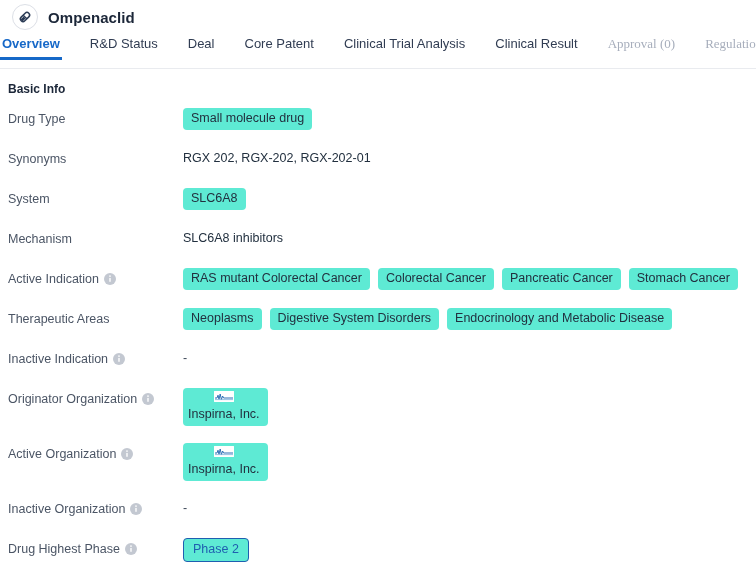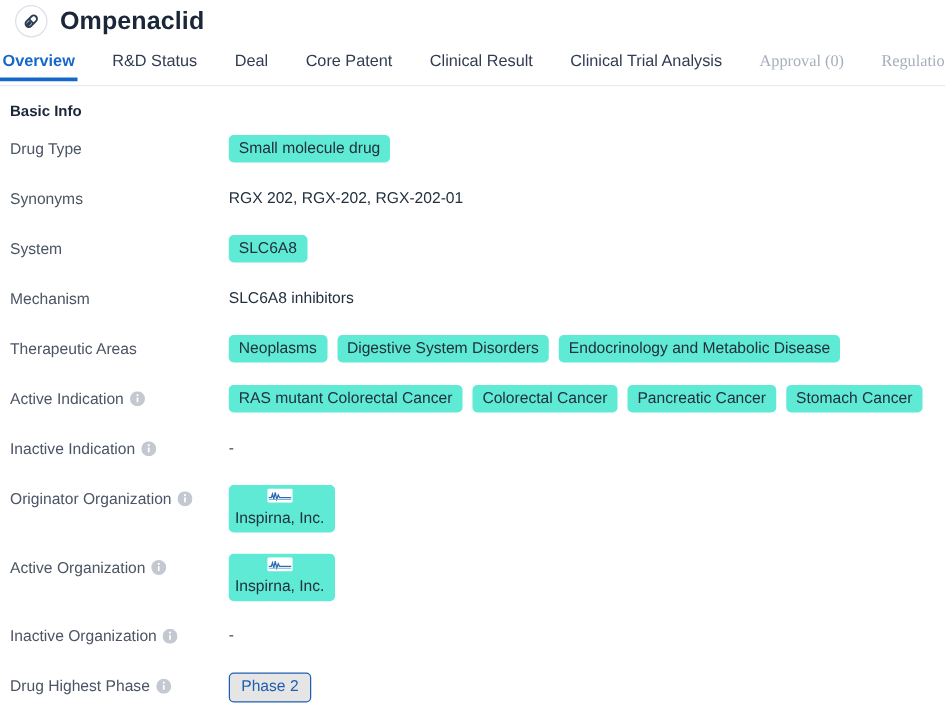--- a/index.html
+++ b/index.html
@@ -30,32 +30,32 @@
   .drug-icon {
     width: 26px; height: 26px;
     border-radius: 50%;
     border: 1px solid #dcdfe6;
     background: #fff;
     display: flex; align-items: center; justify-content: center;
     flex: 0 0 auto;
   }
   .drug-icon svg { display: block; }
   .drug-title {
-    font-size: 20px;
+    font-size: 15px;
     font-weight: bold;
     color: #1b2638;
     letter-spacing: 0.1px;
     line-height: 1;
   }
 
   
   .tabbar {
     position: relative;
     display: flex;
-    align-items: center;
+    align-items: flex-start;
     height: 32px;
     padding: 0;
     border-bottom: 1px solid #e9ebef;
     margin-top: 3px;
   }
   .tab {
     position: relative;
     font-size: 13px;
     color: #303c52;
     padding: 0 0 9px 0;
@@ -171,21 +171,21 @@
   .phase-badge {
     display: inline-flex;
     align-items: center;
     justify-content: center;
     border: 1px solid #1f5fb0;
     border-radius: 4px;
     color: #1f5fb0;
     font-size: 12.5px;
     padding: 3px 9px 4px 9px;
     line-height: 15px;
-    background: #e5e5e5;
+    background: #5eead4;
     cursor: pointer;
     white-space: nowrap;
   }
 </style>
 </head>
 <body>
 
 <div class="page">
 
   <div class="header">
@@ -199,22 +199,22 @@
       </svg>
     </span>
     <span class="drug-title">Ompenaclid</span>
   </div>
 
   <div class="tabbar">
     <div class="tab active">Overview</div>
     <div class="tab">R&amp;D Status</div>
     <div class="tab">Deal</div>
     <div class="tab">Core Patent</div>
+    <div class="tab">Clinical Trial Analysis</div>
     <div class="tab">Clinical Result</div>
-    <div class="tab">Clinical Trial Analysis</div>
     <div class="tab disabled">Approval (0)</div>
     <div class="tab disabled">Regulation (0)</div>
   </div>
 
   <div class="body">
     <div class="section-title">Basic Info</div>
     <div id="rows-container">
         <div class="row">
           <div class="row-label">
             <span>Drug Type</span>
@@ -238,48 +238,48 @@
           <div class="row-value">
             <span class="tag">SLC6A8</span>
           </div>
         </div>
         <div class="row">
           <div class="row-label">
             <span>Mechanism</span>
           </div>
           <div class="row-value">
             <span class="plain">SLC6A8 inhibitors</span>
-          </div>
-        </div>
-        <div class="row">
-          <div class="row-label">
-            <span>Therapeutic Areas</span>
-          </div>
-          <div class="row-value">
-            <span class="tag">Neoplasms</span>
-            <span class="tag">Digestive System Disorders</span>
-            <span class="tag">Endocrinology and Metabolic Disease</span>
           </div>
         </div>
         <div class="row">
           <div class="row-label">
             <span>Active Indication</span>
             <span class="info-icon">
               <svg width="12" height="12" viewBox="0 0 12 12">
                 <circle cx="6" cy="6" r="6" fill="#c3c8d1"></circle>
                 <rect x="5.3" y="4.8" width="1.4" height="4.1" rx="0.7" fill="#ffffff"></rect>
                 <circle cx="6" cy="3.1" r="0.85" fill="#ffffff"></circle>
               </svg>
             </span>
           </div>
           <div class="row-value">
             <span class="tag">RAS mutant Colorectal Cancer</span>
             <span class="tag">Colorectal Cancer</span>
             <span class="tag">Pancreatic Cancer</span>
             <span class="tag">Stomach Cancer</span>
+          </div>
+        </div>
+        <div class="row">
+          <div class="row-label">
+            <span>Therapeutic Areas</span>
+          </div>
+          <div class="row-value">
+            <span class="tag">Neoplasms</span>
+            <span class="tag">Digestive System Disorders</span>
+            <span class="tag">Endocrinology and Metabolic Disease</span>
           </div>
         </div>
         <div class="row">
           <div class="row-label">
             <span>Inactive Indication</span>
             <span class="info-icon">
               <svg width="12" height="12" viewBox="0 0 12 12">
                 <circle cx="6" cy="6" r="6" fill="#c3c8d1"></circle>
                 <rect x="5.3" y="4.8" width="1.4" height="4.1" rx="0.7" fill="#ffffff"></rect>
                 <circle cx="6" cy="3.1" r="0.85" fill="#ffffff"></circle>

